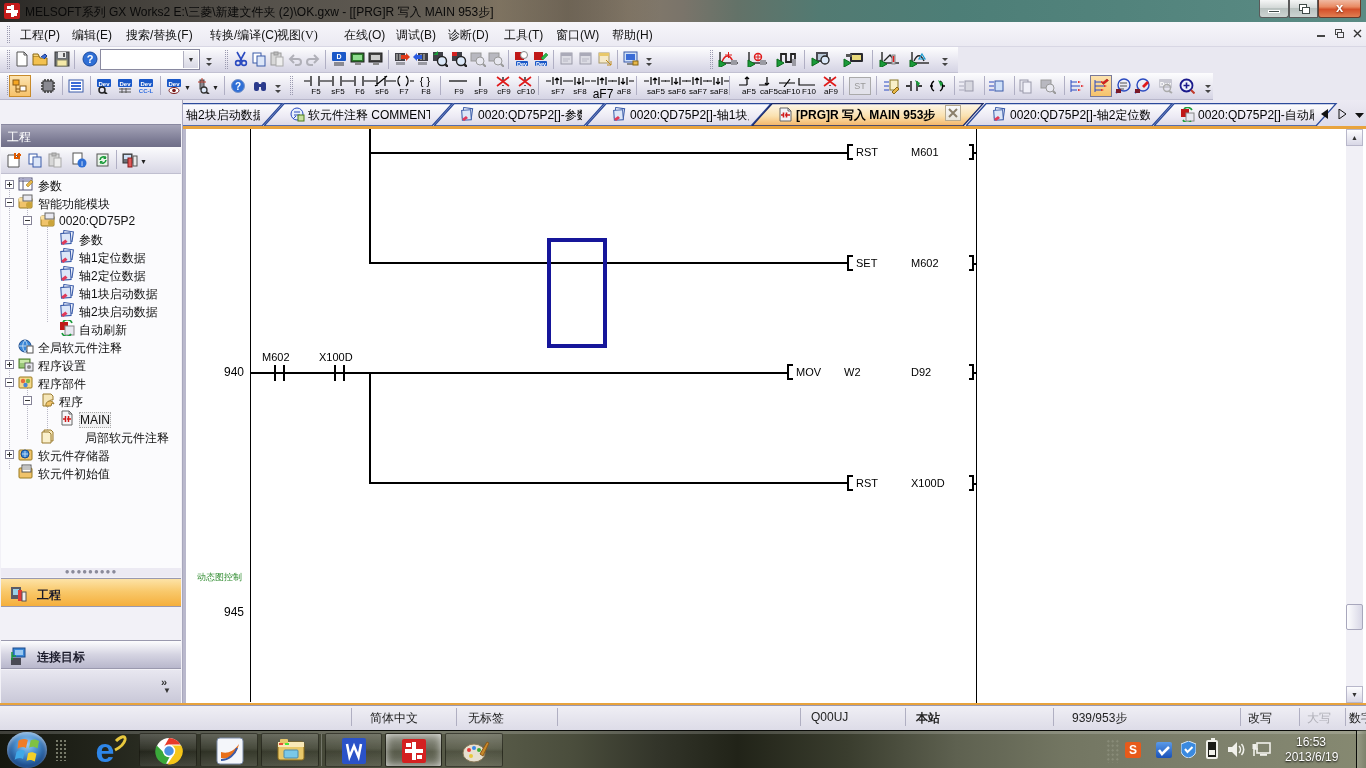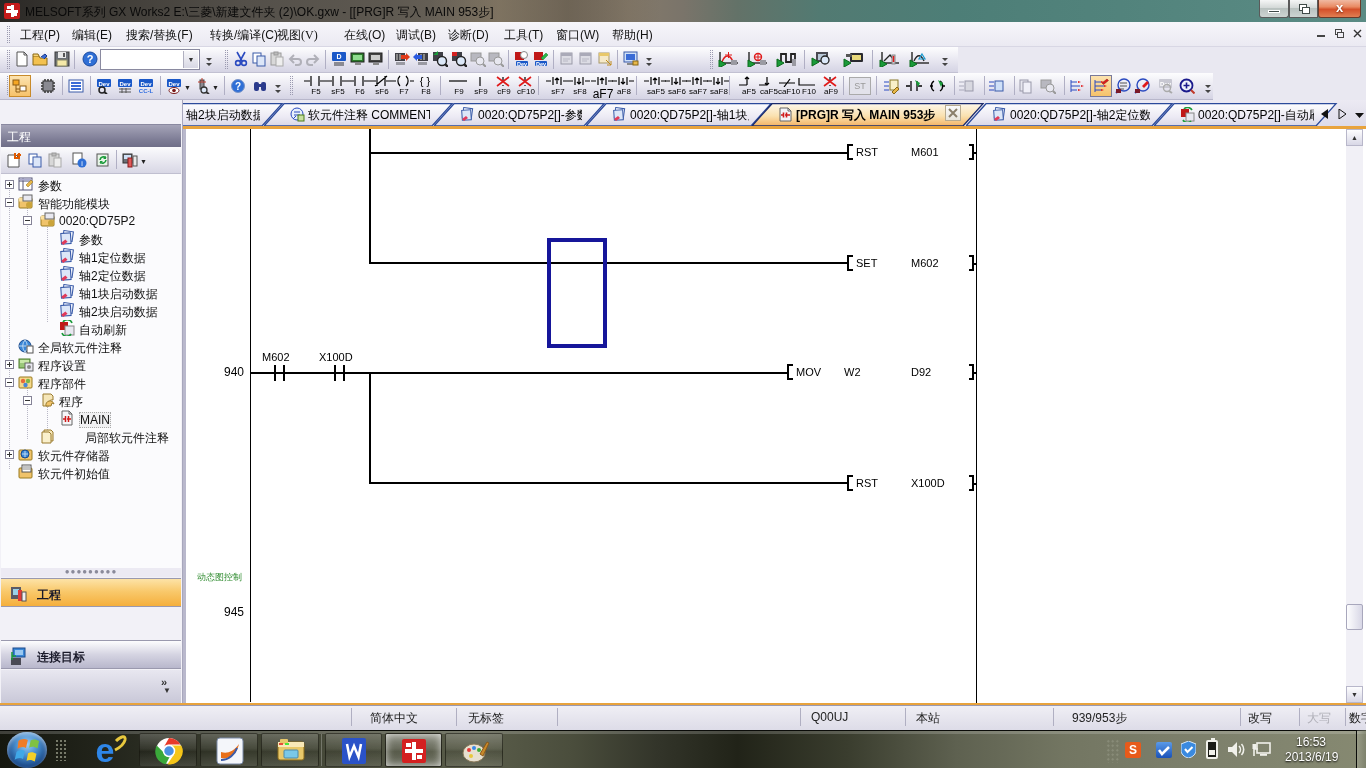--- a/index.html
+++ b/index.html
@@ -1099,21 +1099,21 @@
 <div class="abs" style="left:557px;top:708px;width:1px;height:18px;background:#b0afc2;"></div>
 <div class="abs" style="left:800px;top:708px;width:1px;height:18px;background:#b0afc2;"></div>
 <div class="abs" style="left:905px;top:708px;width:1px;height:18px;background:#b0afc2;"></div>
 <div class="abs" style="left:1053px;top:708px;width:1px;height:18px;background:#b0afc2;"></div>
 <div class="abs" style="left:1240px;top:708px;width:1px;height:18px;background:#b0afc2;"></div>
 <div class="abs" style="left:1299px;top:708px;width:1px;height:18px;background:#b0afc2;"></div>
 <div class="abs" style="left:1345px;top:708px;width:1px;height:18px;background:#b0afc2;"></div>
 <div class="abs" style="left:370px;top:710px;font-size:12px;color:#222;white-space:nowrap;">简体中文</div>
 <div class="abs" style="left:468px;top:710px;font-size:12px;color:#222;white-space:nowrap;">无标签</div>
 <div class="abs" style="left:811px;top:710px;font-size:12px;color:#222;white-space:nowrap;">Q00UJ</div>
-<div class="abs" style="left:916px;top:710px;font-size:12px;color:#222;white-space:nowrap;">本站</div>
+<div class="abs" style="left:916px;top:710px;font-size:12px;color:#222;white-space:nowrap;font-weight:bold;">本站</div>
 <div class="abs" style="left:1072px;top:710px;font-size:12px;color:#222;white-space:nowrap;">939/953步</div>
 <div class="abs" style="left:1248px;top:710px;font-size:12px;color:#222;white-space:nowrap;">改写</div>
 <div class="abs" style="left:1307px;top:710px;font-size:12px;color:#b0b0b8;white-space:nowrap;">大写</div>
 <div class="abs" style="left:1349px;top:710px;font-size:12px;color:#222;white-space:nowrap;">数字</div>
 <div class="abs" style="left:0;top:730px;width:1366px;height:38px;background:linear-gradient(90deg,#15170f 0%,#23251c 8%,#3c3f30 18%,#4e5140 28%,#5a5d4a 35%,#4a4d3c 42%,#33352a 48%,#212318 54%,#3a3d2e 62%,#5e6150 70%,#737662 78%,#7b7e6a 86%,#82856f 94%,#868971 100%);border-top:1px solid #0a0b08;">
 <div class="abs" style="left:0;top:0;width:1366px;height:3px;background:rgba(255,255,255,0.18);"></div>
     <div class="abs" style="left:7px;top:1px;width:40px;height:36px;border-radius:50%;background:radial-gradient(circle at 50% 35%,#9ecef5 0%,#4a90d0 35%,#1a4a8a 70%,#0d2c58 100%);box-shadow:inset 0 2px 4px rgba(255,255,255,.6);">
 <svg width="40" height="36" viewBox="0 0 40 36">
         <g transform="translate(20,18.5) scale(1.05)">
           <path d="M-9 -1.5c2.5-2 5.5-2.5 8-1l1.8-7.5c-3-1.5-6.5-1-9 1z" fill="#f07c26"></path>

